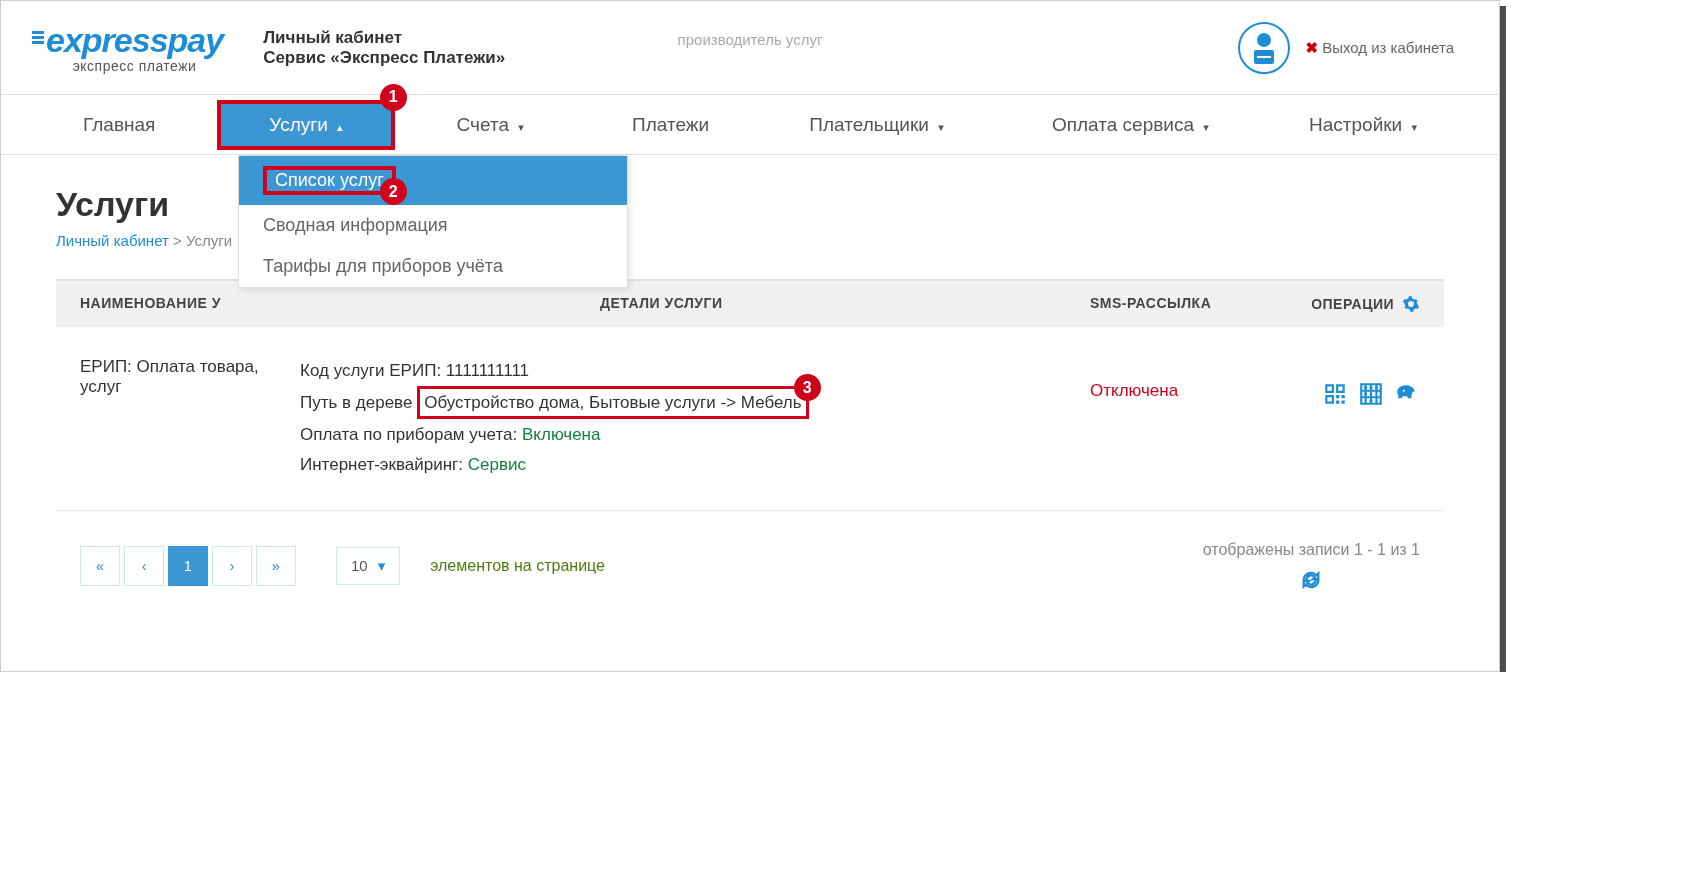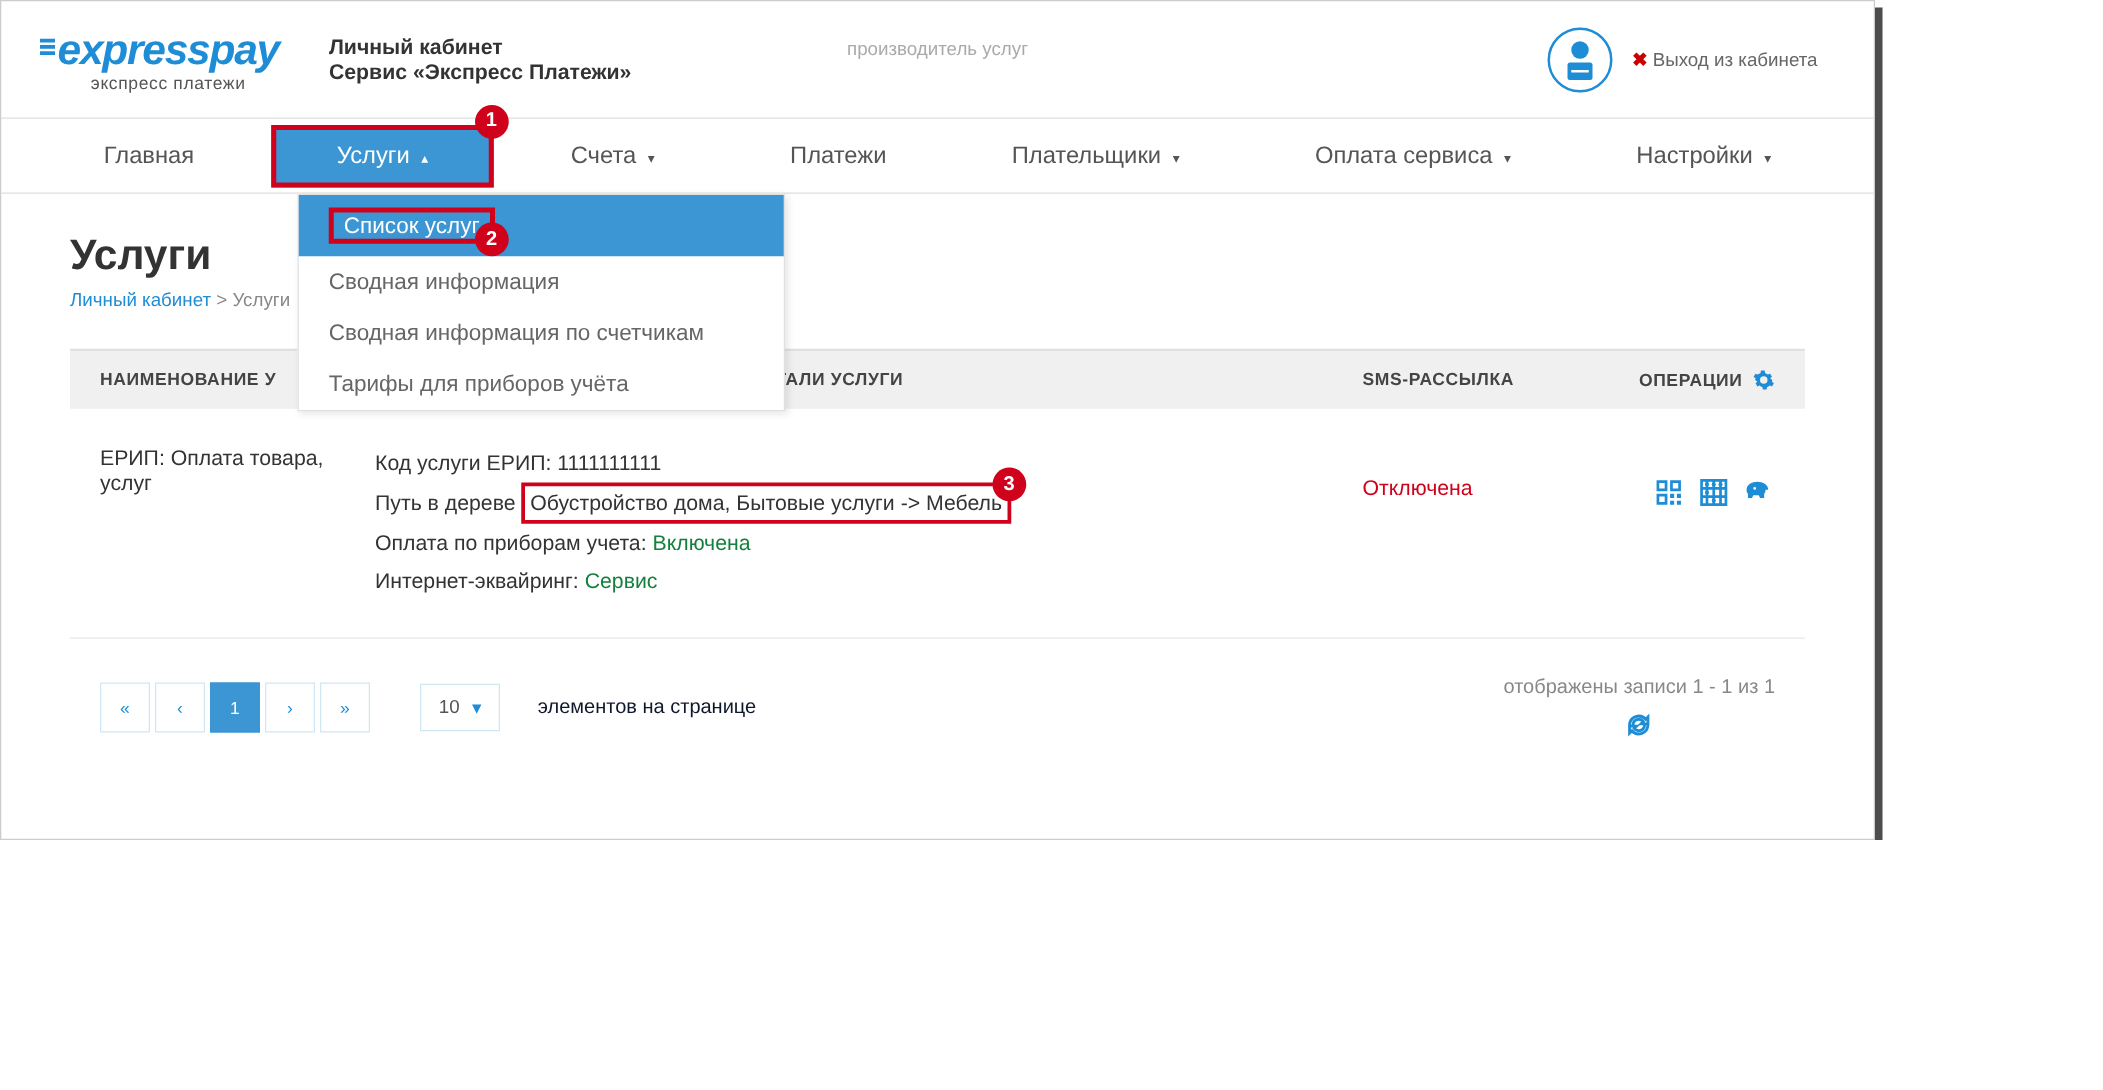--- a/index.html
+++ b/index.html
@@ -49,21 +49,21 @@
     .highlight-3 { border: 3px solid #d0021b; padding: 0 4px; position: relative; display: inline-block; }
     .green { color: #15803d; }
     .row-sms { width: 200px; flex-shrink: 0; color: #d0021b; font-size: 17px; padding-top: 24px; }
     .row-ops { width: 130px; flex-shrink: 0; display: flex; gap: 10px; justify-content: flex-end; align-items: center; padding-top: 24px; }
     .op-icon { width: 26px; height: 26px; color: #1e8dd6; cursor: pointer; }
     .pagination-row { display: flex; align-items: center; padding: 30px 24px 10px; gap: 20px; }
     .pager { display: flex; gap: 4px; }
     .pager-btn { width: 40px; height: 40px; border: 1px solid #d0e6f3; background: #fff; color: #1e8dd6; display: flex; align-items: center; justify-content: center; cursor: pointer; font-size: 14px; }
     .pager-btn.active { background: #3b96d3; color: #fff; border-color: #3b96d3; }
     .page-size { border: 1px solid #d0e6f3; padding: 9px 14px; font-size: 15px; color: #555; cursor: pointer; display: flex; align-items: center; gap: 10px; margin-left: 20px; }
-    .pager-info { margin-left: 10px; color: #0f172a; font-size: 16px; }
+    .pager-info { margin-left: 10px; color: #4d7c0f; font-size: 16px; }
     .records-summary { margin-left: auto; color: #888; font-size: 16px; display: flex; align-items: center; gap: 10px; flex-direction: column; }
     .refresh-icon { color: #1e8dd6; cursor: pointer; }
     .nav-spacer-2 { width: 80px; }
     .nav-spacer-3 { width: 70px; }
     .nav-spacer-4 { width: 80px; }
     .nav-spacer-5 { width: 70px; }
   </style>
 </head>
 <body>
 
@@ -125,21 +125,20 @@
     </a>
 
     <div class="dropdown">
       <div class="dropdown-item selected">
         <span class="inner-highlight">
           <span>Список услуг</span>
           <span class="red-badge badge-2">2</span>
         </span>
       </div>
       <div class="dropdown-item">Сводная информация</div>
-      <div class="dropdown-item">Сводная информация по счетчикам</div>
       <div class="dropdown-item">Тарифы для приборов учёта</div>
     </div>
   </div>
 
   <div class="content">
     <h1 class="page-title">Услуги</h1>
     <div class="breadcrumb">
       <a href="#">Личный кабинет</a>
       <span>&gt;</span>
       <span>Услуги</span>

